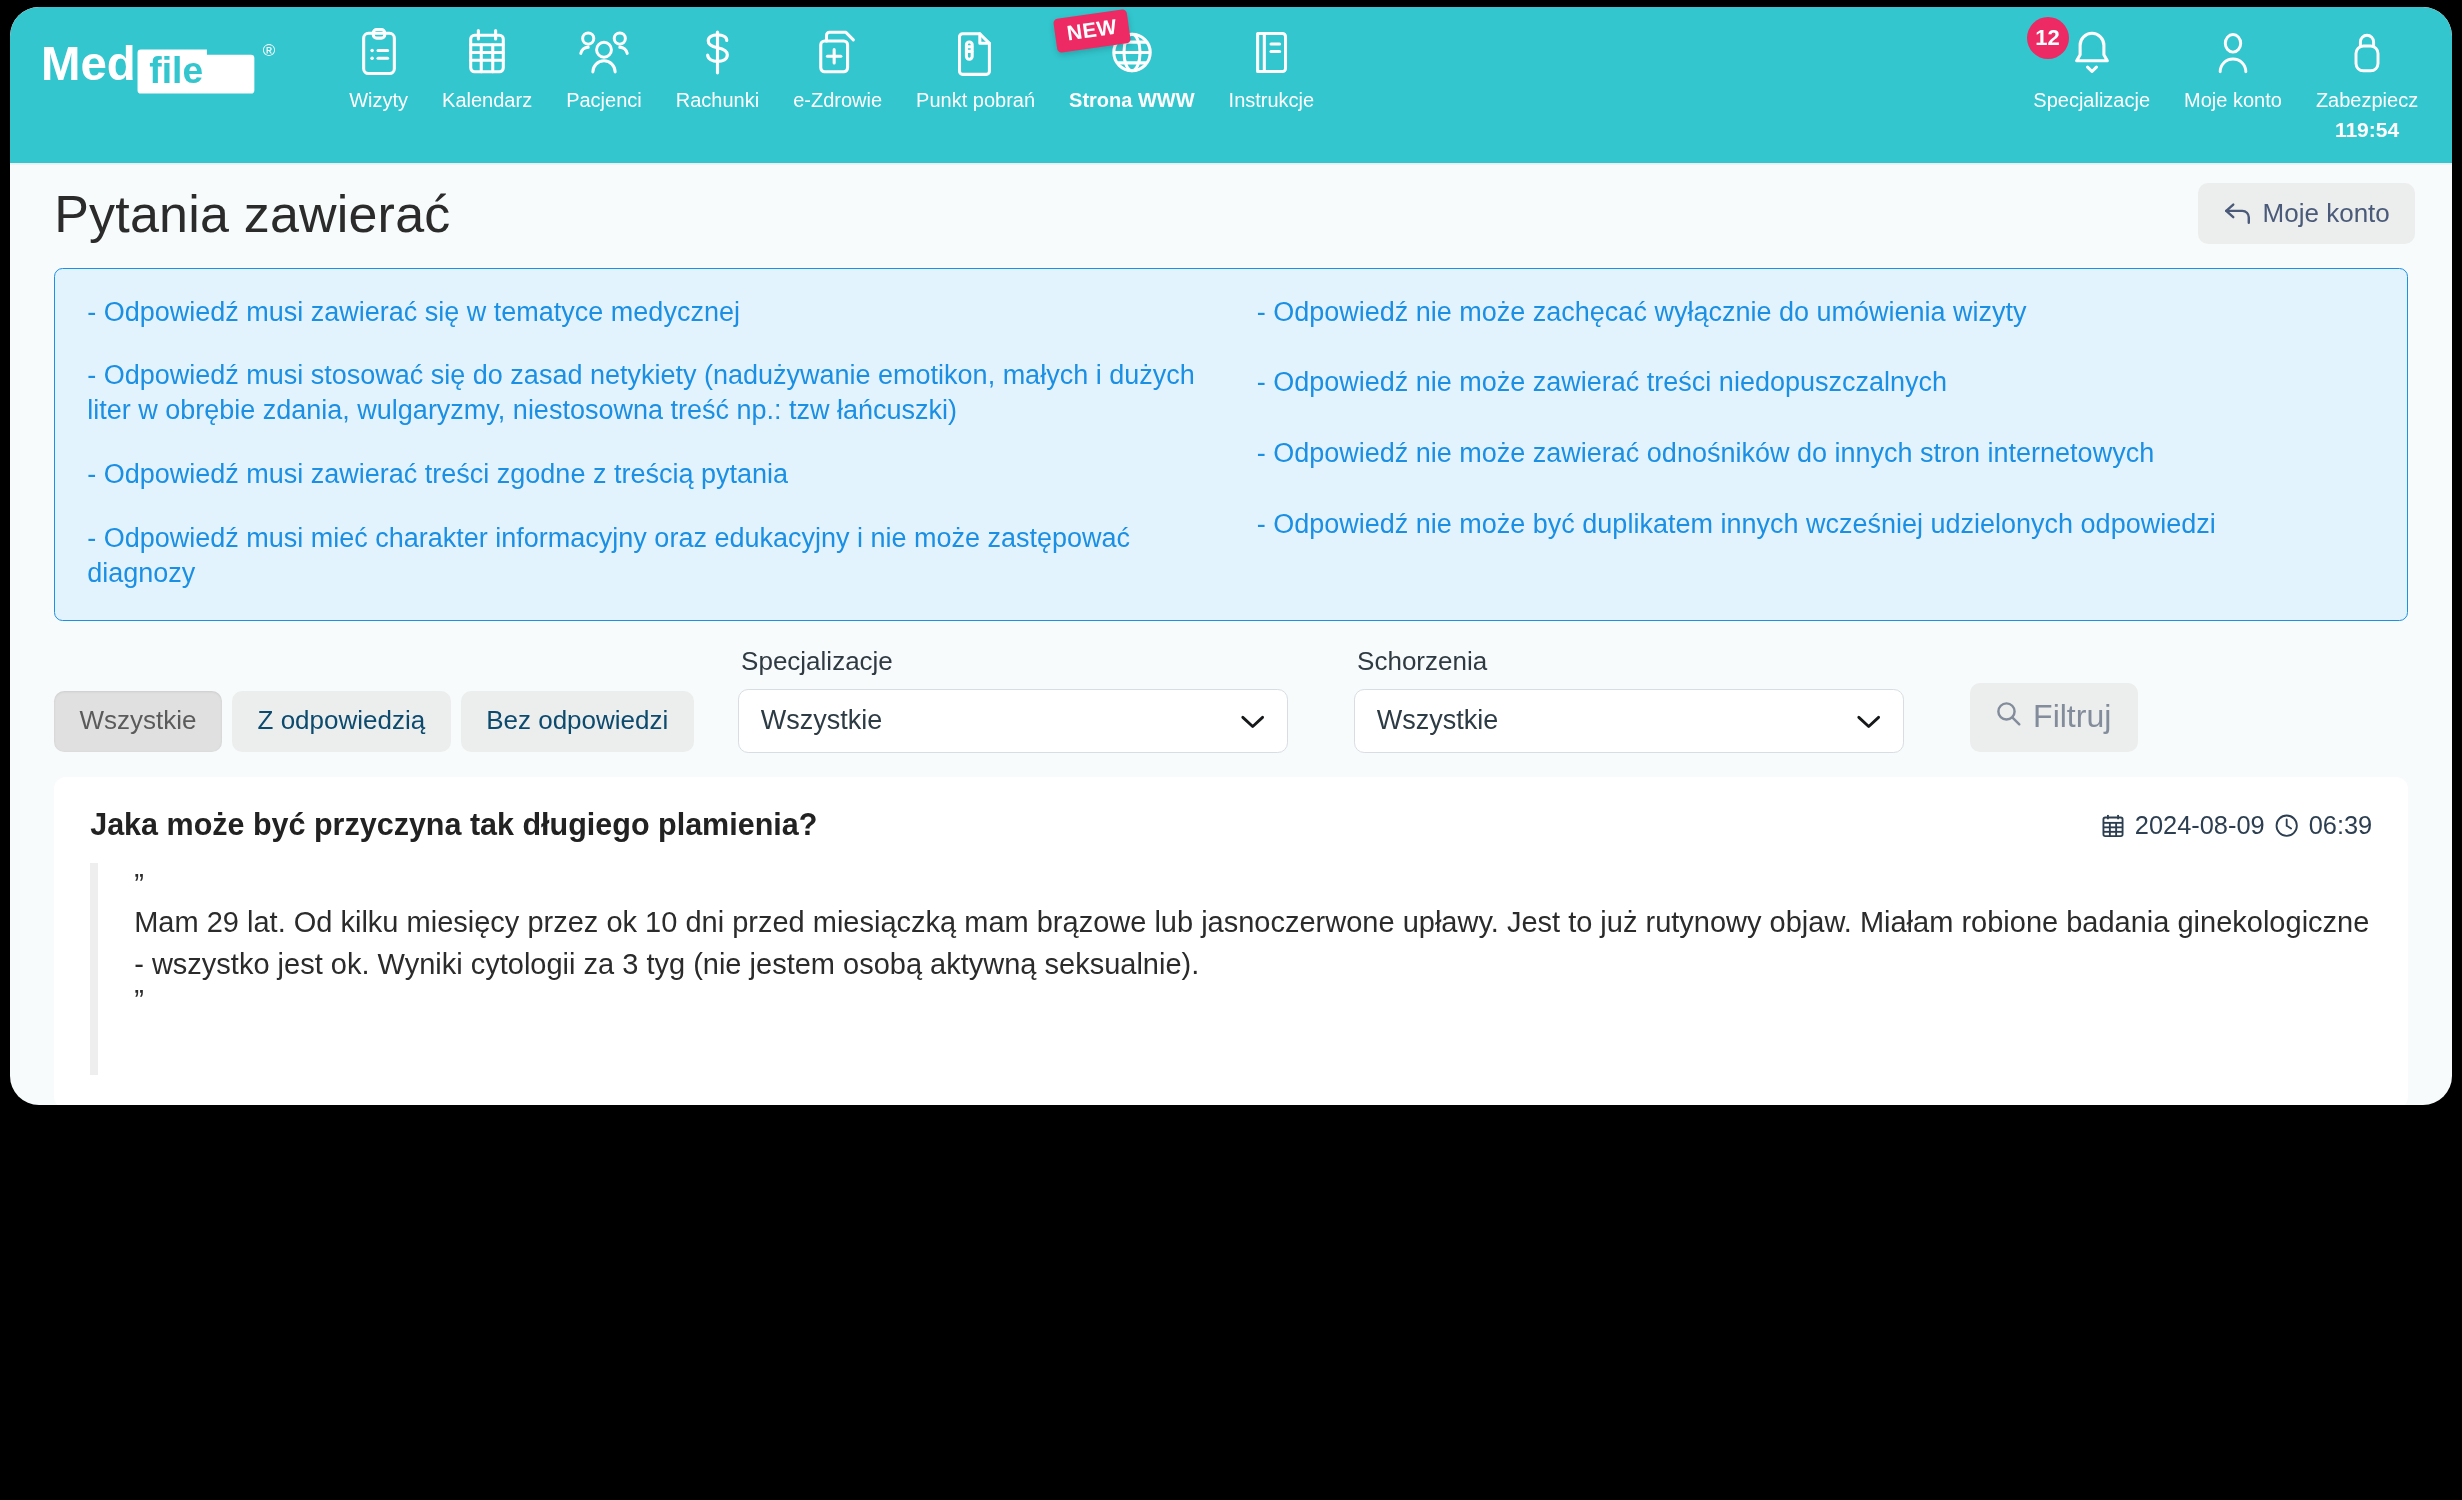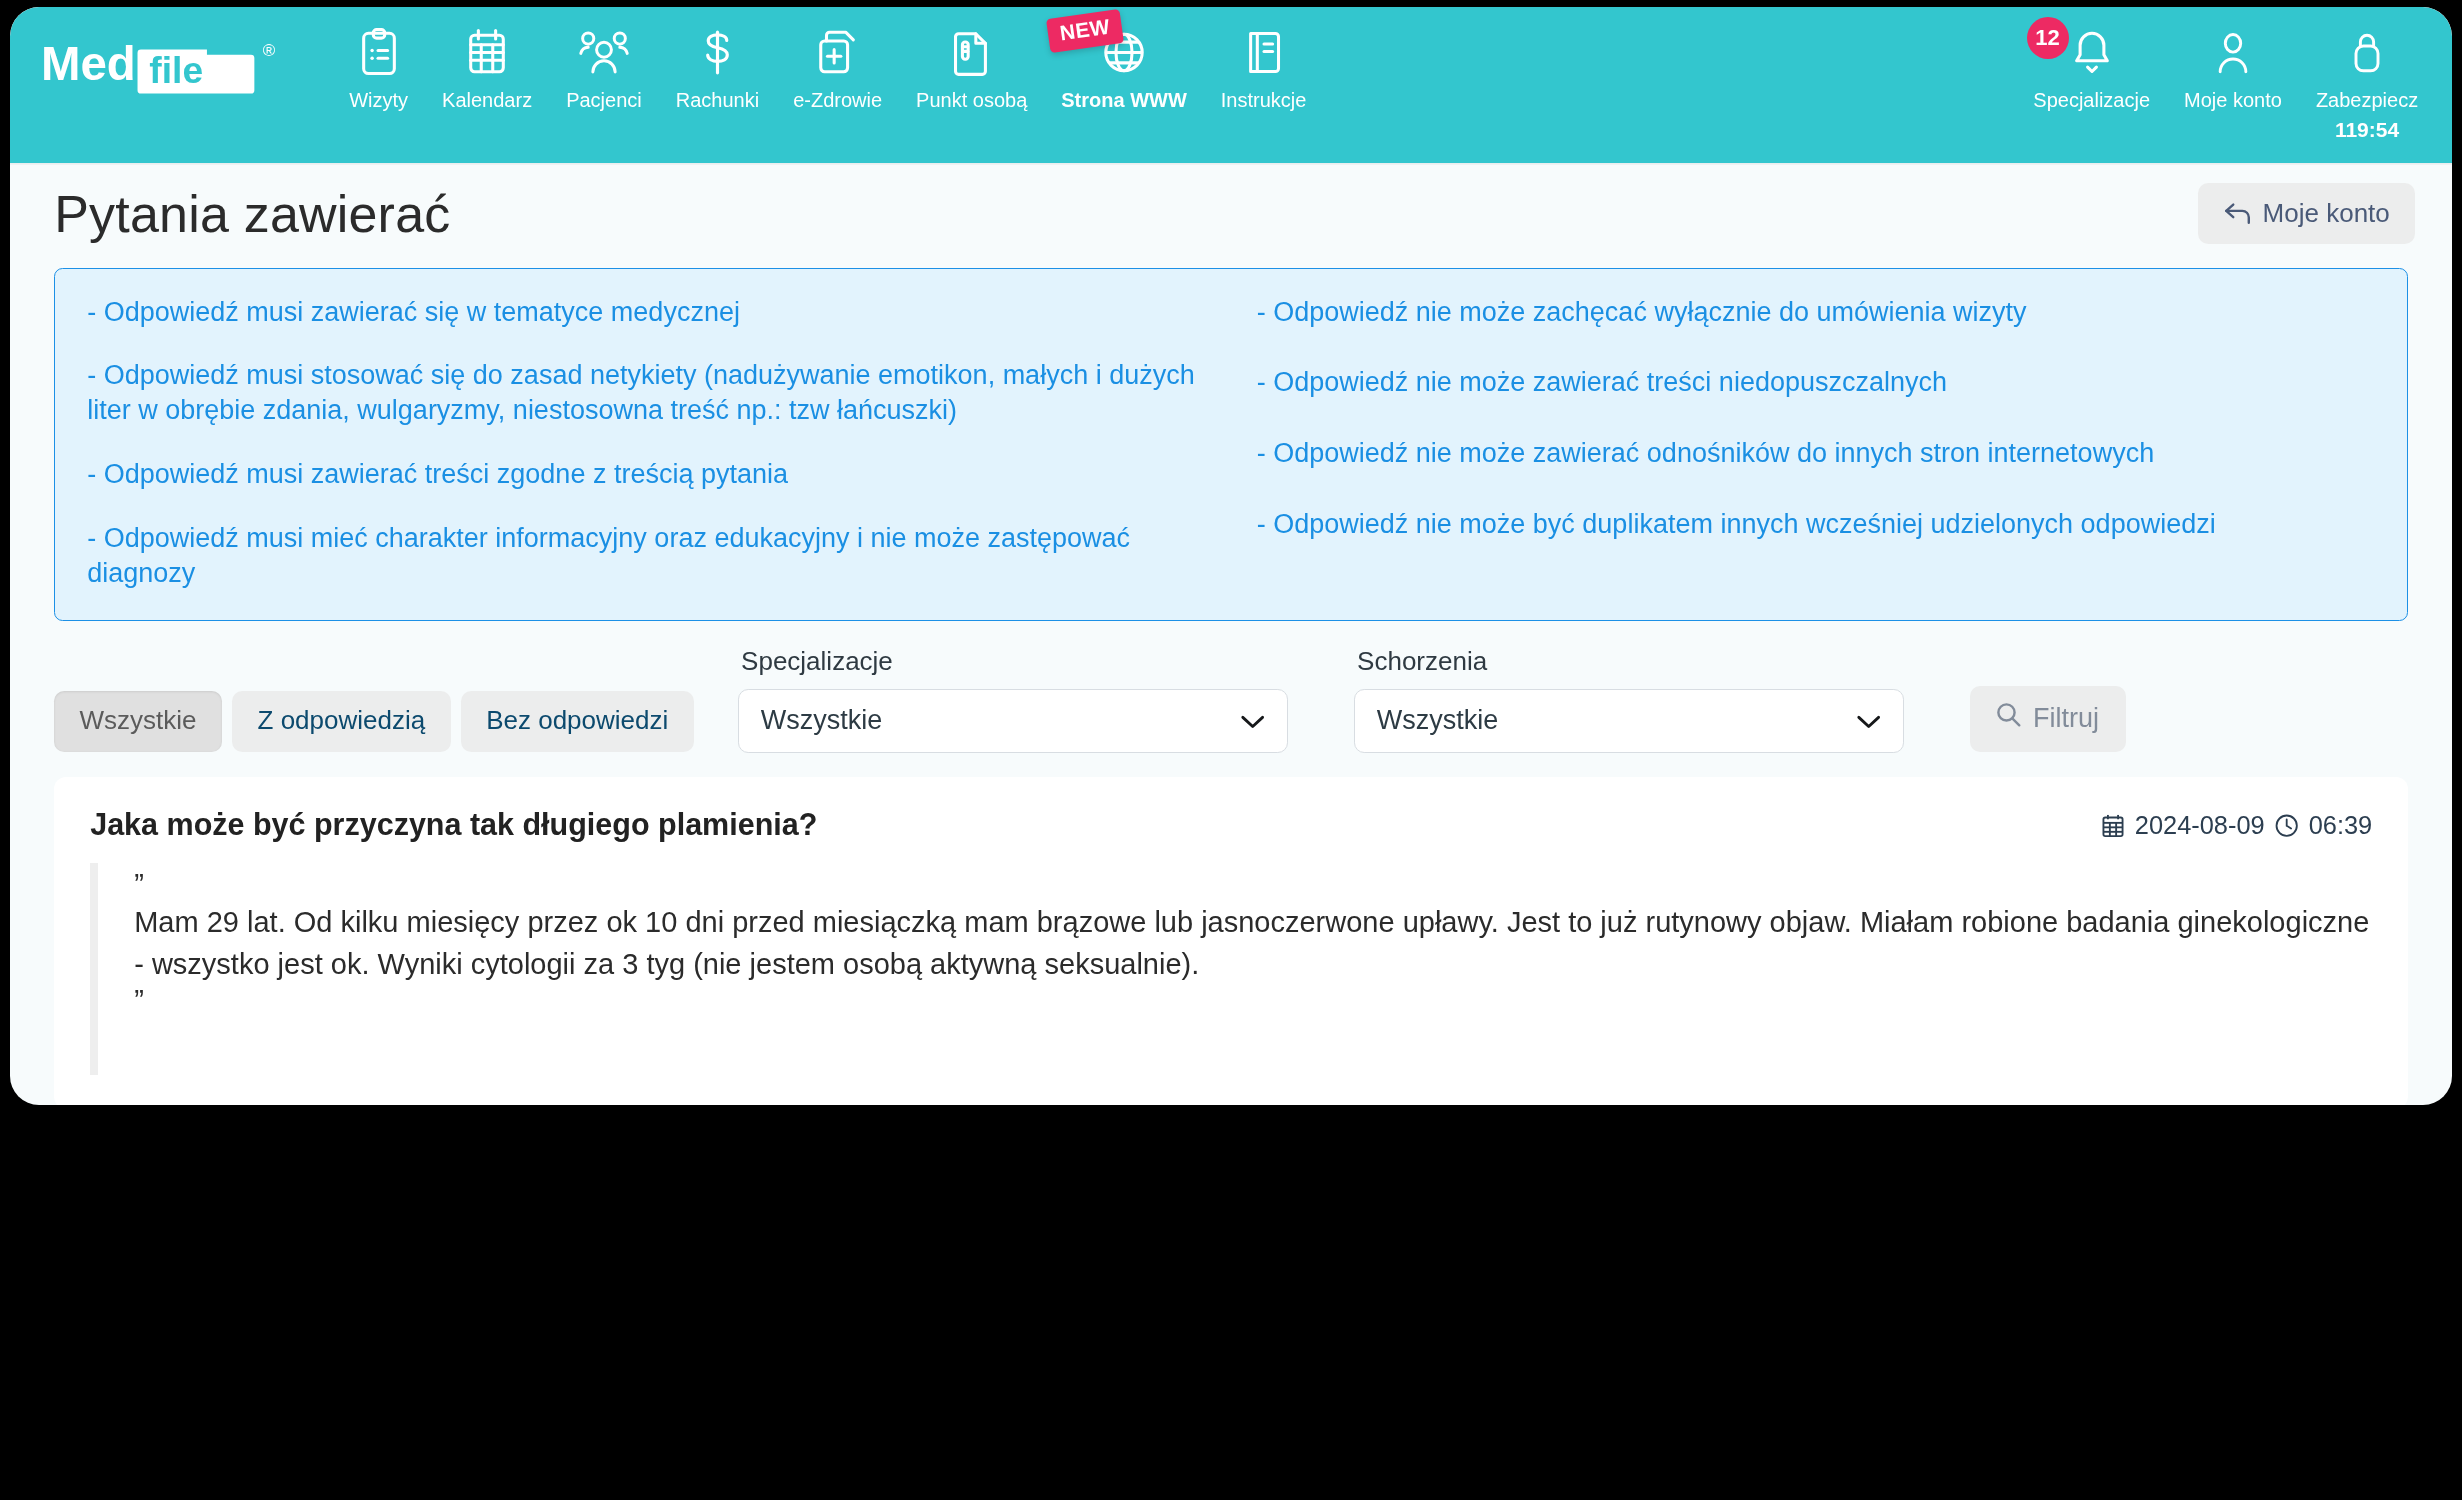--- a/index.html
+++ b/index.html
@@ -192,21 +192,21 @@
     color: #222;
     font-size: 25.4px;
     line-height: 1;
   }
   .btn-filter {
     background: #eceded;
     border: none;
     border-radius: 10px;
     color: #828c9a;
     font-family: "Liberation Sans", sans-serif;
-    font-size: 27px;
+    font-size: 32px;
     padding: 15.2px 27px 17px 25.4px;
     display: inline-flex; align-items: center; gap: 11px;
     cursor: pointer;
     margin-bottom: 0.8px;
   }
 
   
   .qcard {
     margin: 24px 44px 0 44px;
     background: #ffffff;
@@ -338,21 +338,21 @@
       <div class="navitem">
         <span class="ico">
           <svg width="46" height="51" viewBox="0 0 24 26" fill="none" stroke="#fff" stroke-width="1.6" stroke-linecap="round" stroke-linejoin="round">
             <path d="M5 3.2h9l5 5v14.6a1.6 1.6 0 0 1-1.6 1.6H5a1.6 1.6 0 0 1-1.6-1.6V4.8A1.6 1.6 0 0 1 5 3.2z"></path>
             <path d="M14 3.2V8.2h5"></path>
             <rect x="7" y="7.5" width="3" height="9" rx="1.4"></rect>
             <line x1="7.2" y1="10" x2="9.8" y2="10"></line>
             <line x1="7.2" y1="12.4" x2="9.8" y2="12.4"></line>
           </svg>
         </span>
-        <span class="lbl">Punkt osobą</span>
+        <span class="lbl">Punkt pobrań</span>
       </div>
 
       <div class="navitem">
         <span class="badge-new">NEW</span>
         <span class="ico">
           <svg width="46" height="51" viewBox="0 0 24 26" fill="none" stroke="#fff" stroke-width="1.6">
             <circle cx="12" cy="13" r="9.5"></circle>
             <ellipse cx="12" cy="13" rx="4.2" ry="9.5"></ellipse>
             <line x1="2.7" y1="13" x2="21.3" y2="13"></line>
             <line x1="4.2" y1="7.6" x2="19.8" y2="7.6"></line>

